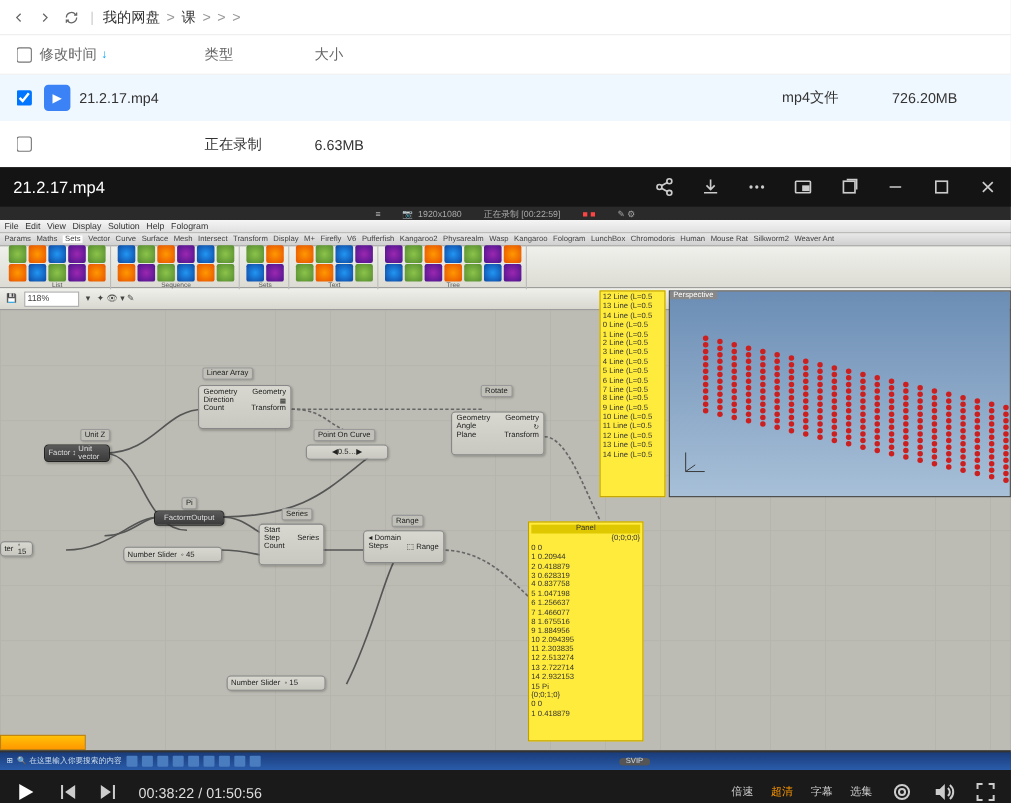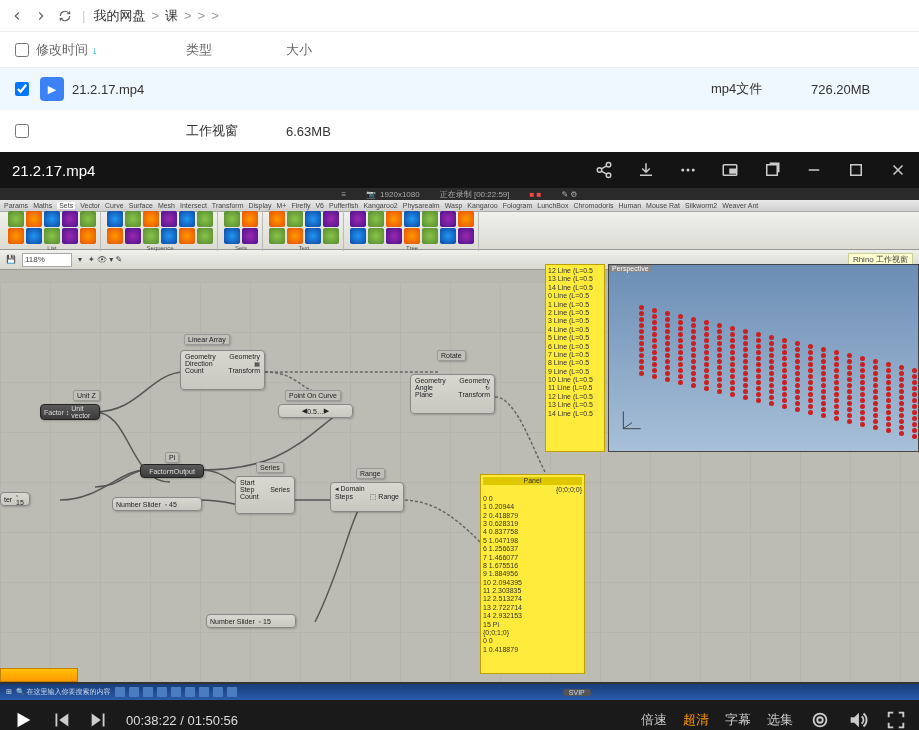--- a/index.html
+++ b/index.html
@@ -74,21 +74,21 @@
 .wire path { fill: none; stroke: #555; stroke-width: 1.5; }
 .wire path.dash { stroke-dasharray: 3 2; stroke: #666; }
 
 
 .controls { position: absolute; bottom: 0; left: 0; right: 0; height: 40px; background: #1a1a1a; display: flex; align-items: center; padding: 0 12px; gap: 16px; color: #ccc; z-index: 5; }
 .ctrl-icon { width: 22px; height: 22px; display: flex; align-items: center; justify-content: center; cursor: pointer; }
 .ctrl-icon svg { width: 100%; height: 100%; }
 .ctrl-icon.big svg { width: 26px; height: 26px; }
 .time-display { font-size: 13px; color: #ddd; }
 .ctrl-spacer { flex: 1; }
-.ctrl-text { font-size: 13px; cursor: pointer; }
+.ctrl-text { font-size: 10px; cursor: pointer; }
 .ctrl-text.hl { color: #ff9800; }
 </style>
 </head>
 <body>
 
 <div class="nav-bar">
   <div class="nav-arrow">
       <svg viewBox="0 0 24 24">
         <path d="M15 6l-6 6 6 6" stroke="currentColor" stroke-width="2" fill="none"></path>
       </svg>
@@ -136,21 +136,21 @@
   </div>
   <div class="col-mtime"></div>
   <div class="col-type">mp4文件</div>
   <div class="col-size">726.20MB</div>
 </div>
 <div class="file-row">
   <div class="col-check">
       <input type="checkbox" style="">
     </div>
   <div class="col-mtime"></div>
-  <div class="col-type">工作视窗</div>
+  <div class="col-type">正在录制</div>
   <div class="col-size">6.63MB</div>
 </div>
 
 <div class="player">
   <div class="player-titlebar">
     <div class="player-title">21.2.17.mp4</div>
     <div class="titlebar-actions">
       <div class="tb-icon"><svg viewBox="0 0 24 24" fill="none" stroke="currentColor" stroke-width="2">
             <circle cx="18" cy="5" r="3"></circle>
             <circle cx="6" cy="12" r="3"></circle>
@@ -185,20 +185,29 @@
     </div>
   </div>
 
   <div class="gh-wrap">
     <div class="gh-topbar">
       <span>≡</span>
       <span class="res">📷 <span>1920x1080</span></span>
       <span>正在录制 [00:22:59]</span>
       <span style="color:#f44">■ ■</span>
       <span>✎ ⚙</span>
+    </div>
+    <div class="gh-menubar">
+      <span>File</span>
+        <span>Edit</span>
+        <span>View</span>
+        <span>Display</span>
+        <span>Solution</span>
+        <span>Help</span>
+        <span>Fologram</span>
     </div>
     <div class="gh-tabs">
       <span>Params</span>
         <span>Maths</span>
         <span style="background:#fff;padding:0 2px;">Sets</span>
         <span>Vector</span>
         <span>Curve</span>
         <span>Surface</span>
         <span>Mesh</span>
         <span>Intersect</span>

